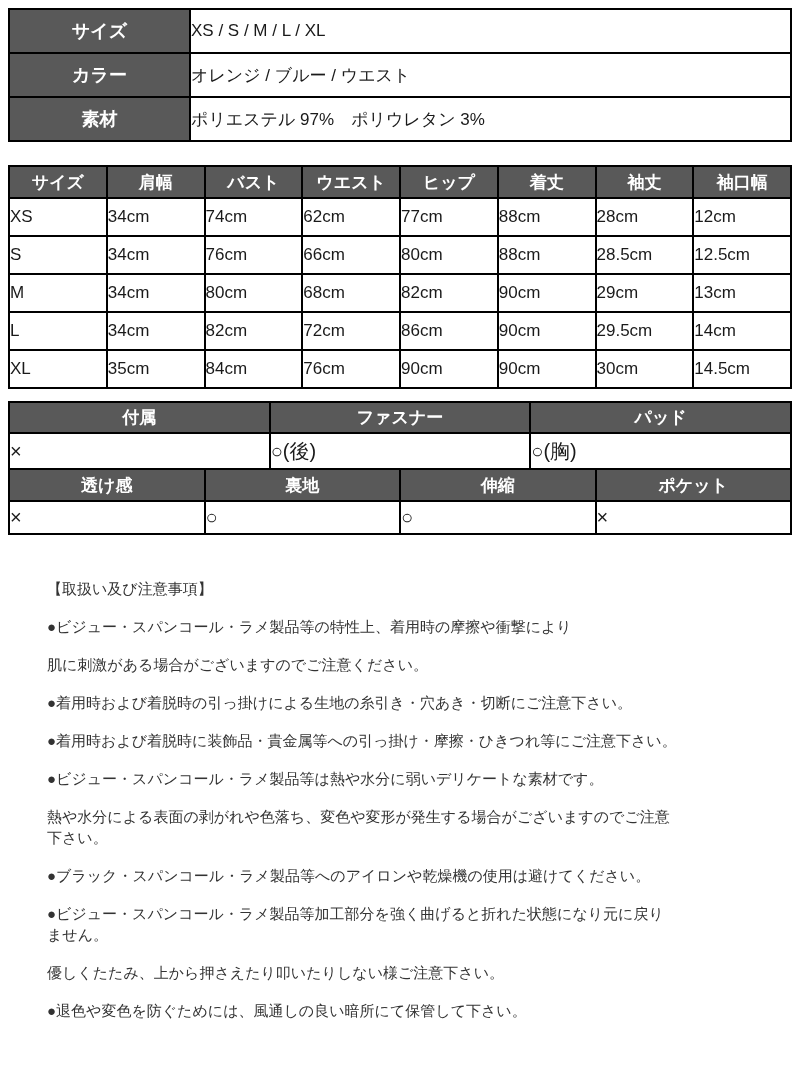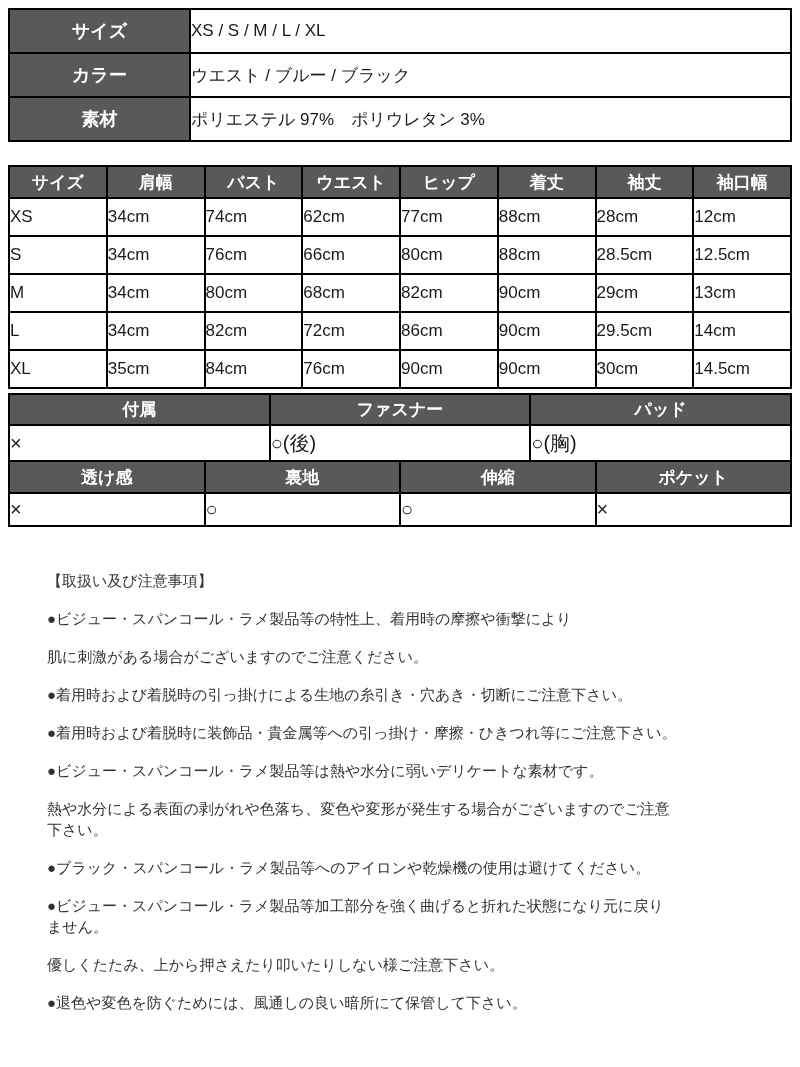--- a/index.html
+++ b/index.html
@@ -41,21 +41,21 @@
   
   .info-table th { width: 181px; height: 44px; font-size: 18px; }
   .info-table td { height: 44px; font-size: 17px; }
 
   
   .size-chart { margin-top: 23px; }
   .size-chart th { height: 32px; font-size: 17px; }
   .size-chart td { height: 38px; font-size: 17px; }
 
   
-  .features-1 { margin-top: 4px; }
+  .features-1 { margin-top: 12px; }
   .features-1 th { height: 31px; font-size: 17px; }
   .features-1 td { height: 36px; font-size: 20px; }
   .features-2 { margin-top: -2px; border-radius: 11px; }
   .features-2 th { height: 32px; font-size: 17px; }
   .features-2 td { height: 33px; font-size: 20px; }
 
   
   .notes {
     margin-top: 43px;
     padding-left: 22px;
@@ -72,21 +72,21 @@
 <div class="page">
 
   <table class="info-table">
     <tbody>
       <tr>
         <th>サイズ</th>
         <td>XS / S / M / L / XL</td>
       </tr>
       <tr>
         <th>カラー</th>
-        <td>ウエスト / ブルー / ブラック</td>
+        <td>オレンジ / ブルー / ウエスト</td>
       </tr>
       <tr>
         <th>素材</th>
         <td>ポリエステル 97%　ポリウレタン 3%</td>
       </tr>
     </tbody>
   </table>
 
   <table class="size-chart">
     <thead>

